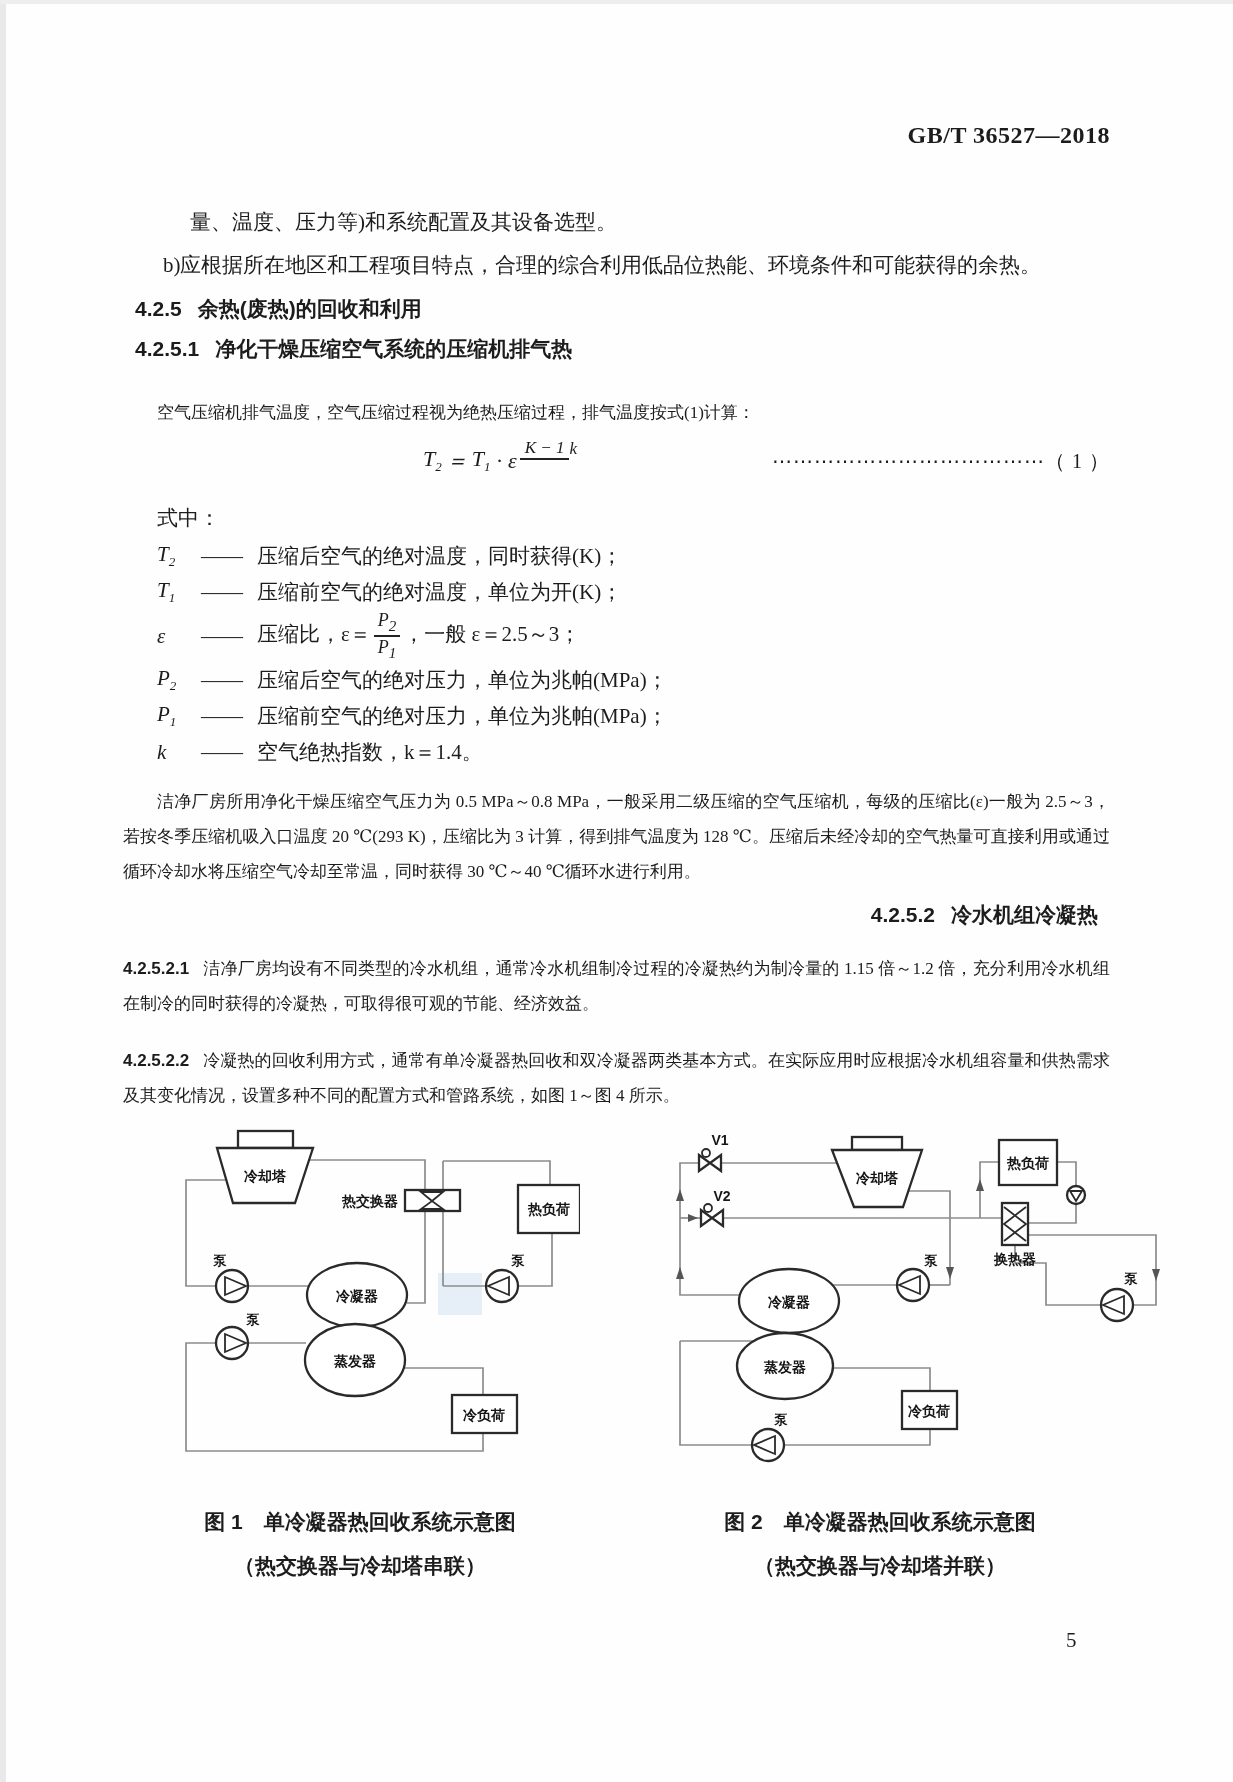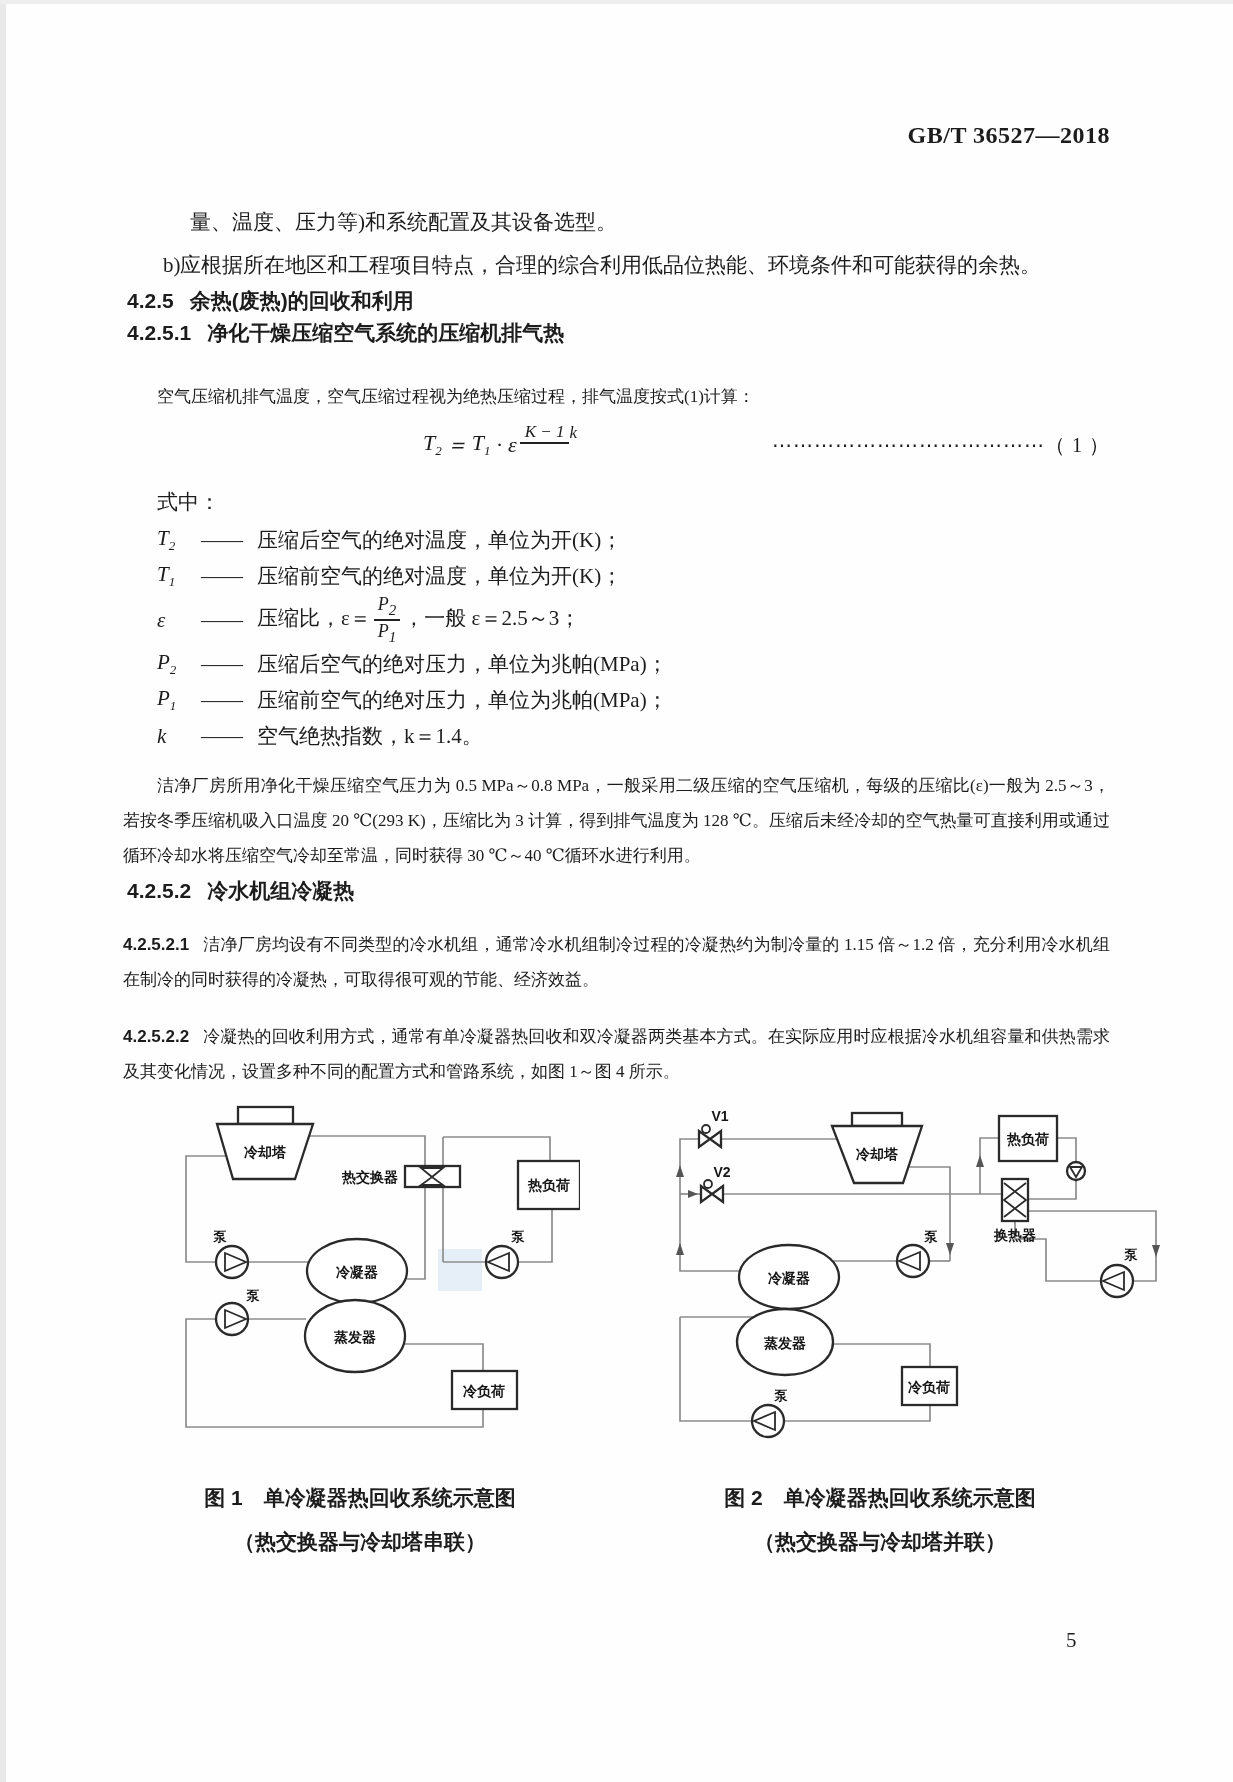--- a/index.html
+++ b/index.html
@@ -14,25 +14,25 @@
   .doc-code{
     margin-top:118px;text-align:right;font-weight:bold;font-size:24px;
     font-family:"Liberation Serif","DejaVu Serif",serif;letter-spacing:.5px;
   }
   .cont-line{margin-top:56px;padding-left:67px;font-size:21px;line-height:35px;}
   .item-b{margin-top:8px;font-size:21px;line-height:35px;display:flex;}
   .item-b .lbl{width:57px;padding-left:40px;box-sizing:border-box;}
   .item-b .txt{flex:1;}
   h3.sec{
     font-family:"Liberation Sans","DejaVu Sans",sans-serif;
-    font-size:21px;font-weight:bold;margin:4px;
+    font-size:21px;font-weight:bold;margin:12px;
   }
   .h-425{margin-top:42px;}
   .h-4251{margin-top:36px;}
-  .h-4252{margin-top:30px;}
+  .h-4252{margin-top:30px;text-align:right;}
   h3.sec .num{margin-right:16px;}
   .para{font-size:17px;line-height:35px;text-align:justify;margin:0;}
   .p1{margin-top:32px;text-indent:34px;}
   .formula-row{margin-top:16px;display:flex;align-items:center;font-size:22px;}
   .formula{margin-left:300px;display:inline-flex;align-items:center;font-style:italic;}
   .formula i, .defs i{font-style:italic;}
   .formula sub{font-size:13px;}
   .sup-frac{
     display:inline-flex;align-items:center;
     font-size:17px;line-height:1.15;position:relative;top:-12px;margin-left:3px;font-style:italic;
@@ -111,21 +111,21 @@
     </span>
     <span class="leader"><span>⋯⋯⋯⋯⋯⋯⋯⋯⋯⋯⋯⋯⋯</span><span>（ 1 ）</span></span>
   </div>
 
   <div class="where">式中：</div>
 
   <div class="defs">
     <div class="def-row">
       <span class="term"><i>T</i><sub>2</sub></span>
       <span class="dash">——</span>
-      <span>压缩后空气的绝对温度，单位为开(K)；</span>
+      <span>压缩后空气的绝对温度，同时获得(K)；</span>
     </div>
     <div class="def-row">
       <span class="term"><i>T</i><sub>1</sub></span>
       <span class="dash">——</span>
       <span>压缩前空气的绝对温度，单位为开(K)；</span>
     </div>
     <div class="def-row tall">
       <span class="term"><i>ε</i></span>
       <span class="dash">——</span>
       <span><span>压缩比，ε＝</span><span class="frac">

